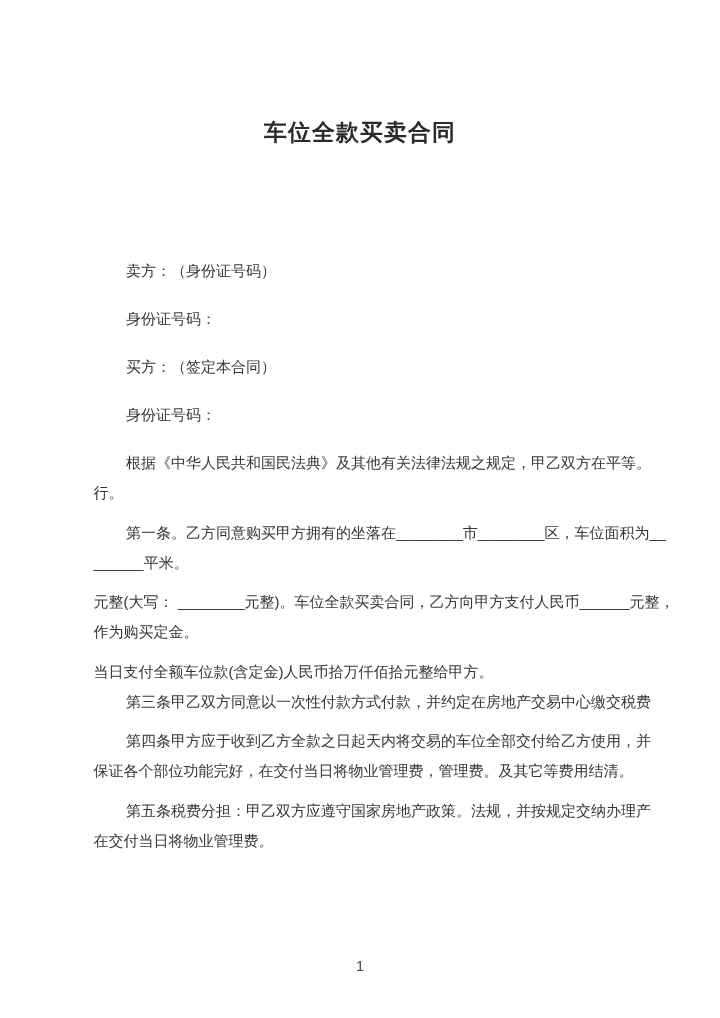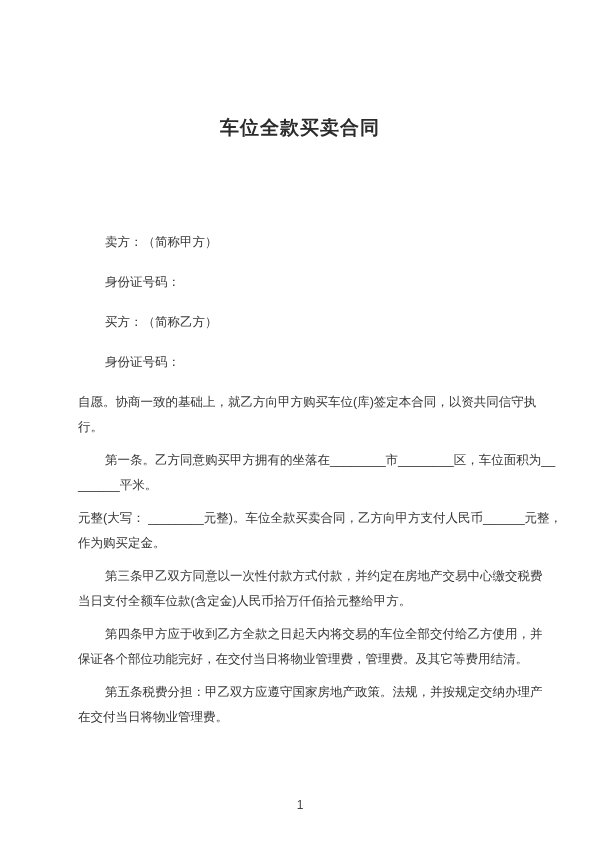--- a/index.html
+++ b/index.html
@@ -6,21 +6,21 @@
   .page {
     position: relative;
     width: 600px;
     height: 848px;
     background: #ffffff;
     font-family: "Liberation Sans", sans-serif;
     color: #363636;
     overflow: hidden;
   }
   .doc-title {
-    margin: 16px;
+    margin: 0;
     padding-top: 98px;
     text-align: center;
     font-size: 19px;
     line-height: 28px;
     font-weight: 700;
     letter-spacing: 1px;
     color: #2b2b2b;
   }
   .content {
     margin: 88px 56px 0 78px;
@@ -48,43 +48,43 @@
 </style>
 </head>
 <body>
 
 <div class="page">
 
   <h1 class="doc-title">车位全款买卖合同</h1>
 
   <div class="content">
 
-    <div class="party-line indent">卖方：（简称甲方）</div>
+    <div class="party-line indent">卖方：（身份证号码）</div>
     <div class="party-line indent">身份证号码：</div>
-    <div class="party-line indent">买方：（简称乙方）</div>
+    <div class="party-line indent">买方：（签定本合同）</div>
     <div class="party-line indent">身份证号码：</div>
 
     <div class="para">
-      <div class="line">自愿。协商一致的基础上，就乙方向甲方购买车位(库)签定本合同，以资共同信守执</div>
+      <div class="line indent">根据《中华人民共和国民法典》及其他有关法律法规之规定，甲乙双方在平等。</div>
       <div class="line">行。</div>
     </div>
 
     <div class="para">
       <div class="line indent">第一条。乙方同意购买甲方拥有的坐落在________市________区，车位面积为__</div>
       <div class="line">______平米。</div>
     </div>
 
     <div class="para">
       <div class="line">元整(大写： ________元整)。车位全款买卖合同，乙方向甲方支付人民币______元整，</div>
       <div class="line">作为购买定金。</div>
     </div>
 
     <div class="para">
+      <div class="line">当日支付全额车位款(含定金)人民币拾万仟佰拾元整给甲方。</div>
       <div class="line indent">第三条甲乙双方同意以一次性付款方式付款，并约定在房地产交易中心缴交税费</div>
-      <div class="line">当日支付全额车位款(含定金)人民币拾万仟佰拾元整给甲方。</div>
     </div>
 
     <div class="para">
       <div class="line indent">第四条甲方应于收到乙方全款之日起天内将交易的车位全部交付给乙方使用，并</div>
       <div class="line">保证各个部位功能完好，在交付当日将物业管理费，管理费。及其它等费用结清。</div>
     </div>
 
     <div class="para">
       <div class="line indent">第五条税费分担：甲乙双方应遵守国家房地产政策。法规，并按规定交纳办理产</div>
       <div class="line">在交付当日将物业管理费。</div>

